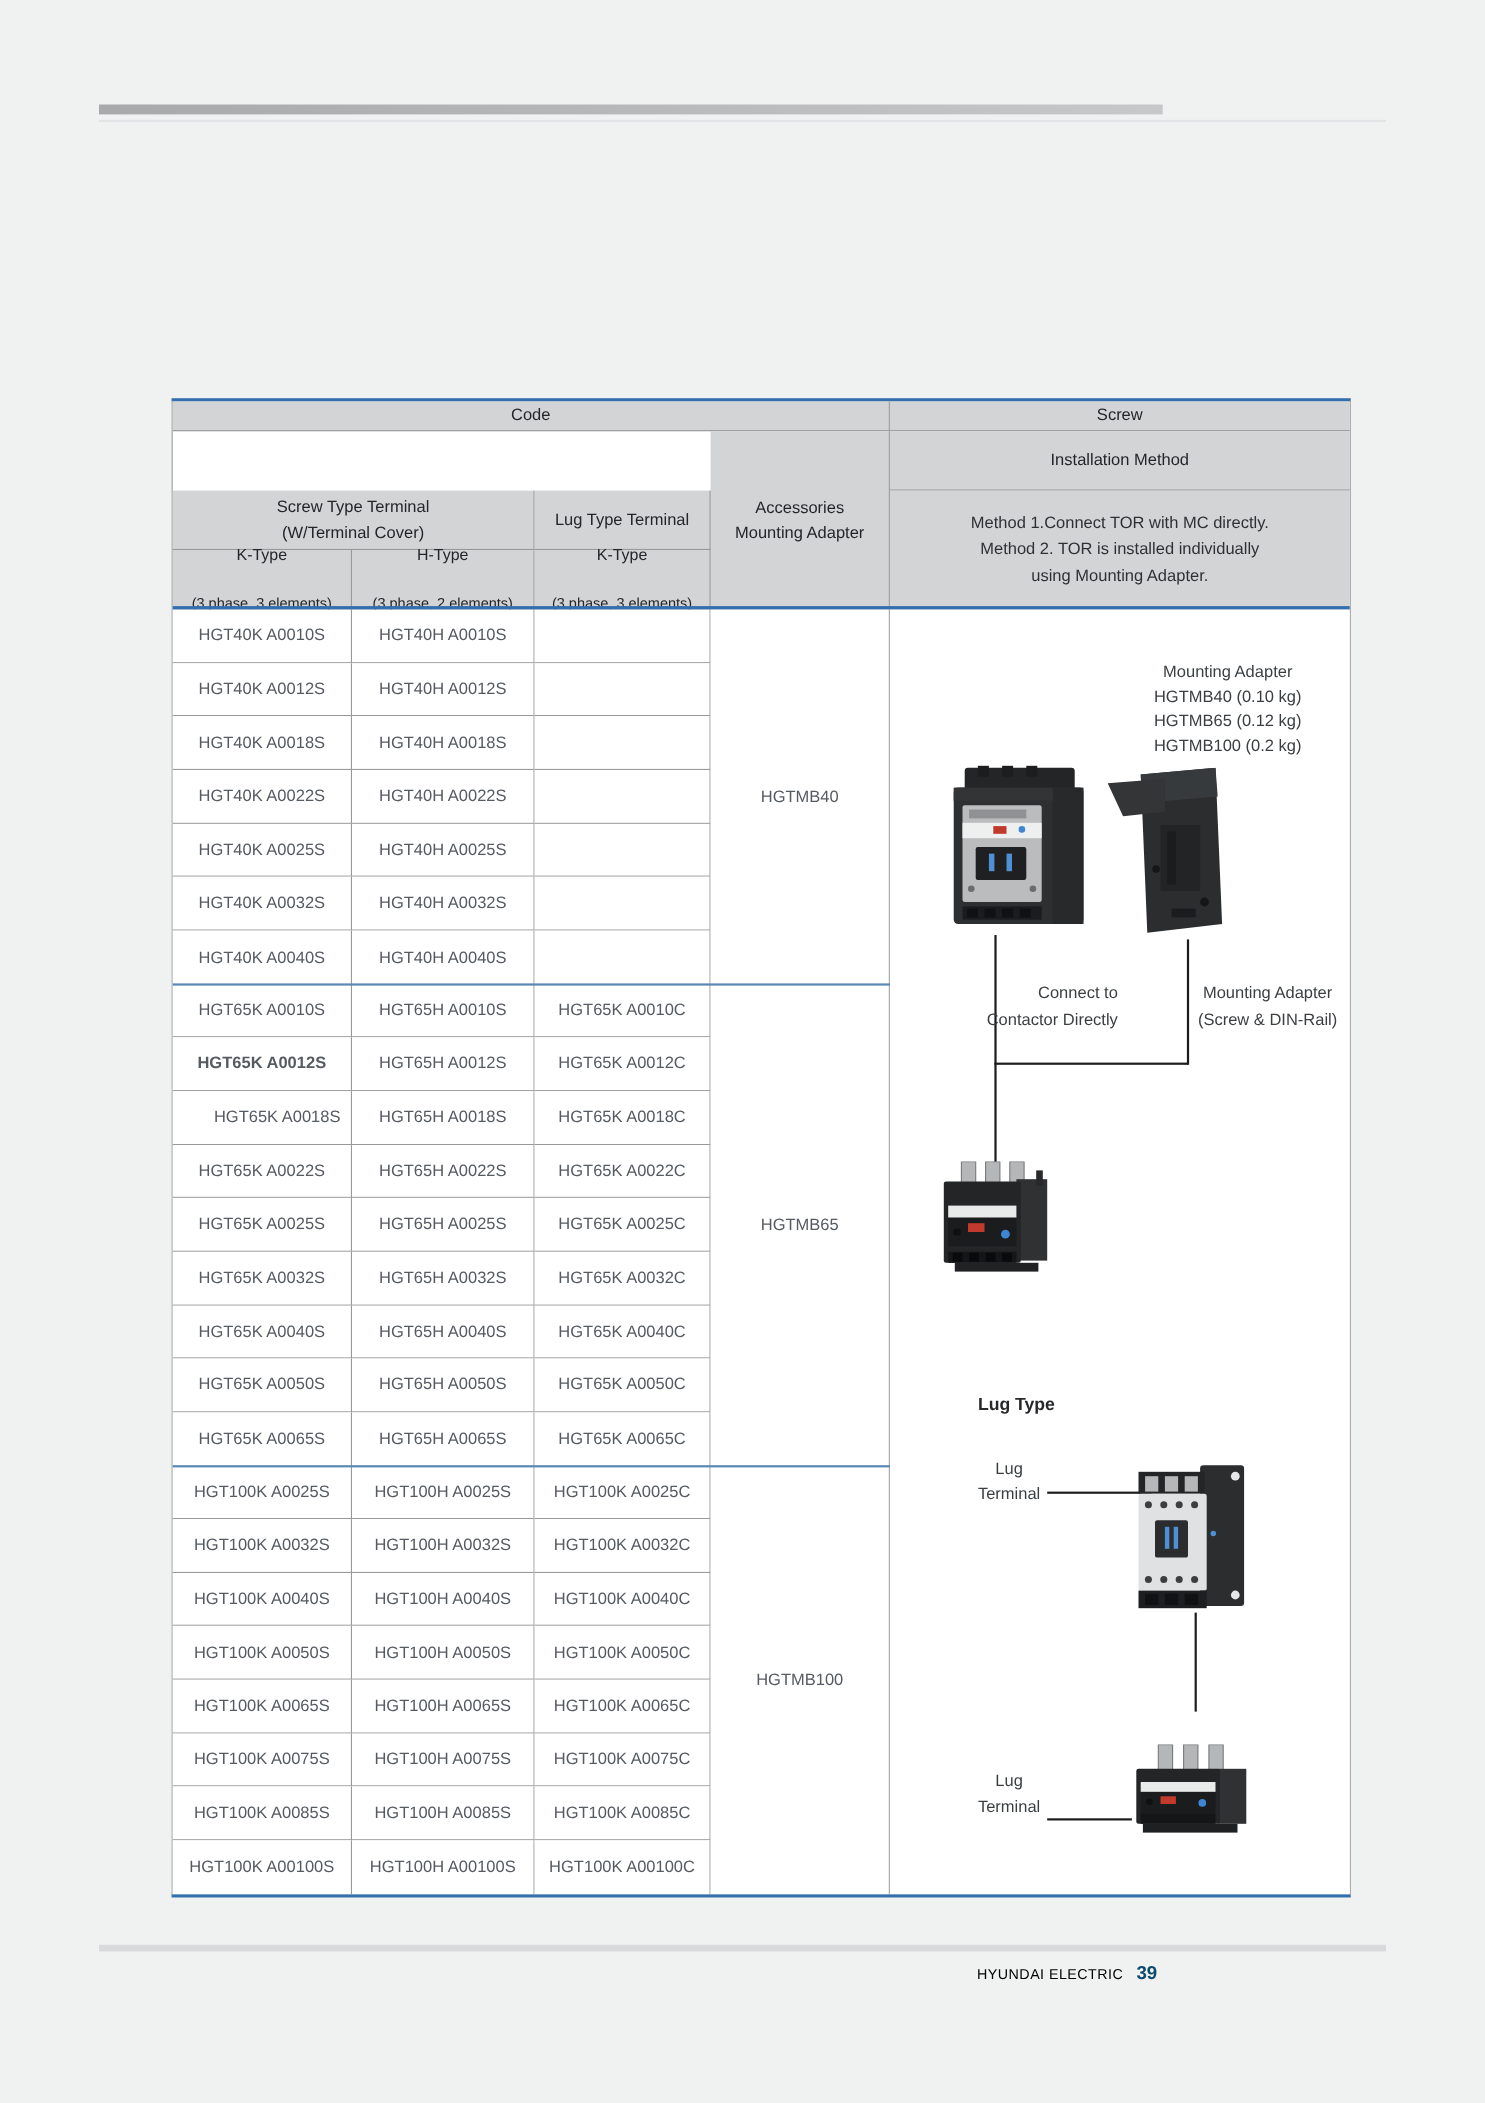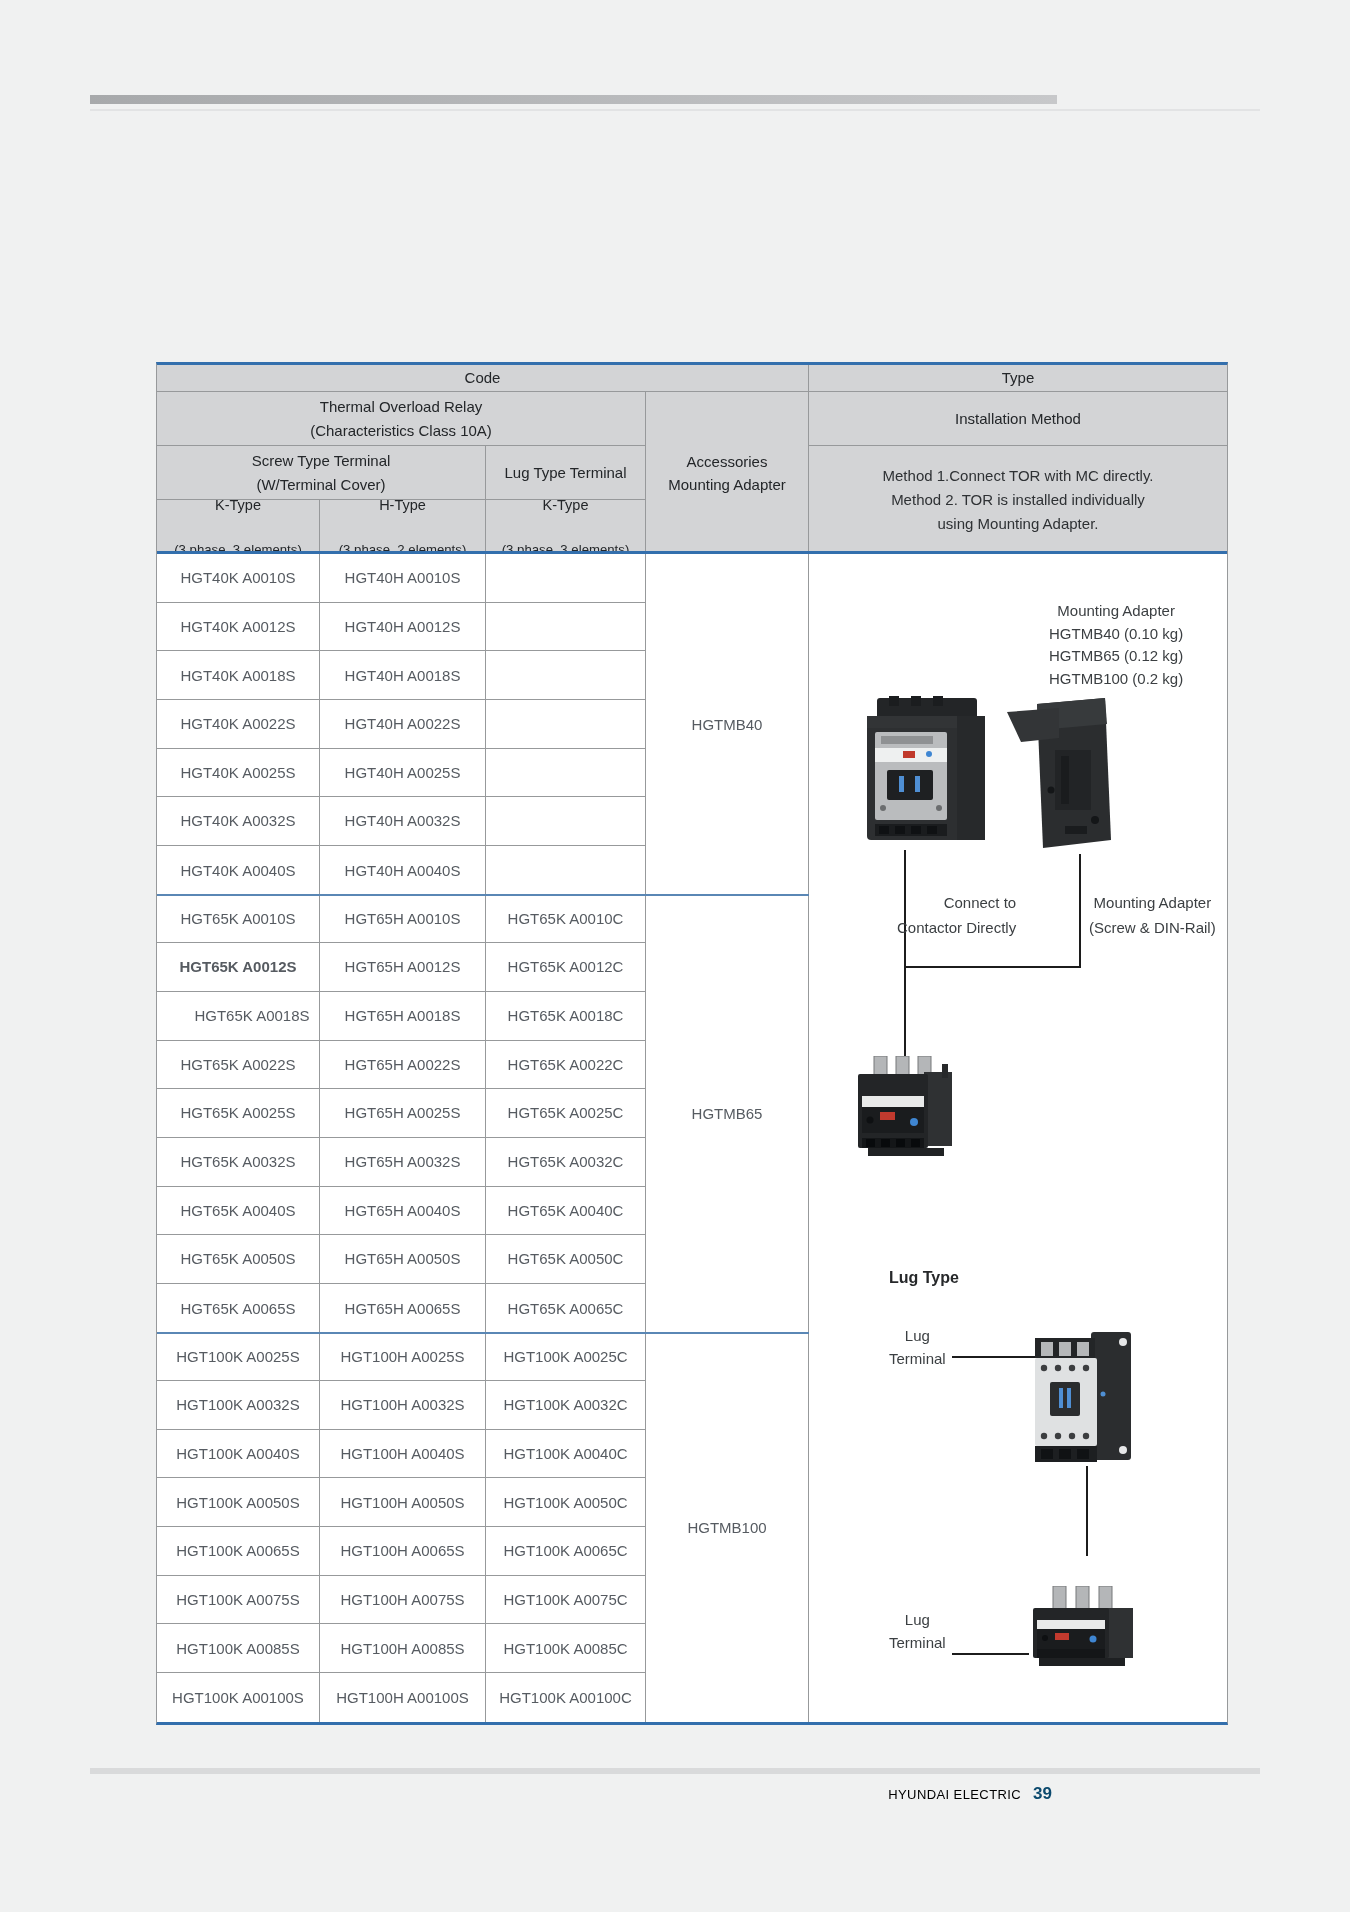--- a/index.html
+++ b/index.html
@@ -82,24 +82,22 @@
 
 <div class="page">
 
   <div class="top-bar"></div>
   <div class="top-line"></div>
 
   <div class="table-wrap">
     <div class="grid">
 
       <div class="cell hdr" style="grid-column:1/5;grid-row:1;">Code</div>
-      <div class="cell hdr last-col" style="grid-column:5;grid-row:1;">Type</div>
-
-      <div class="cell hdr" style="grid-column:1/4;grid-row:2;">Thermal Overload Relay
-(Characteristics Class 10A)</div>
+      <div class="cell hdr last-col" style="grid-column:5;grid-row:1;">Screw</div>
+
       <div class="cell hdr" style="grid-column:4;grid-row:2/5;border-bottom:none;">Accessories
 Mounting Adapter</div>
       <div class="cell hdr" style="grid-column:1/3;grid-row:3;">Screw Type Terminal
 (W/Terminal Cover)</div>
 
       <div class="cell hdr last-col" style="grid-column:5;grid-row:2;">Installation Method</div>
       <div class="cell hdr" style="grid-column:3;grid-row:3;">Lug Type Terminal</div>
       <div class="cell hdr last-col method-cell" style="grid-column:5;grid-row:3/5;text-align:center;">Method 1.Connect TOR with MC directly.
 Method 2. TOR is installed individually
 using Mounting Adapter.</div>

